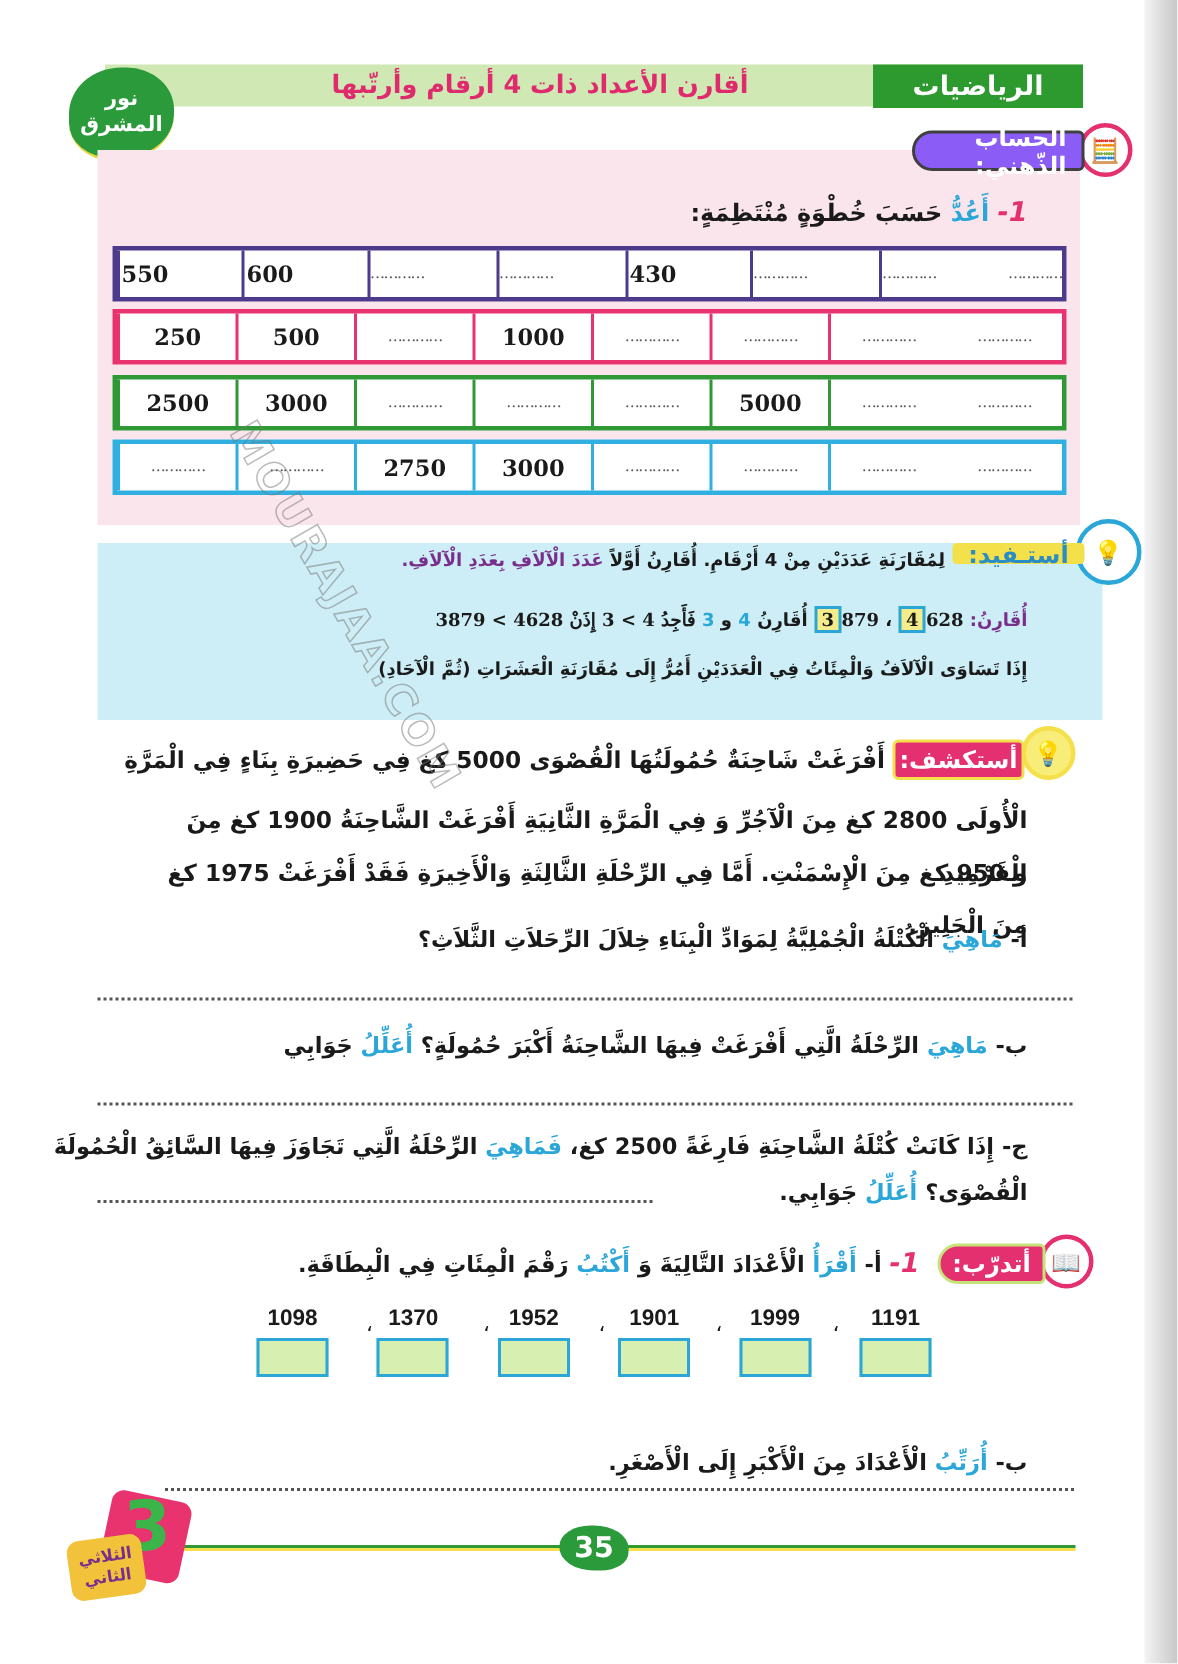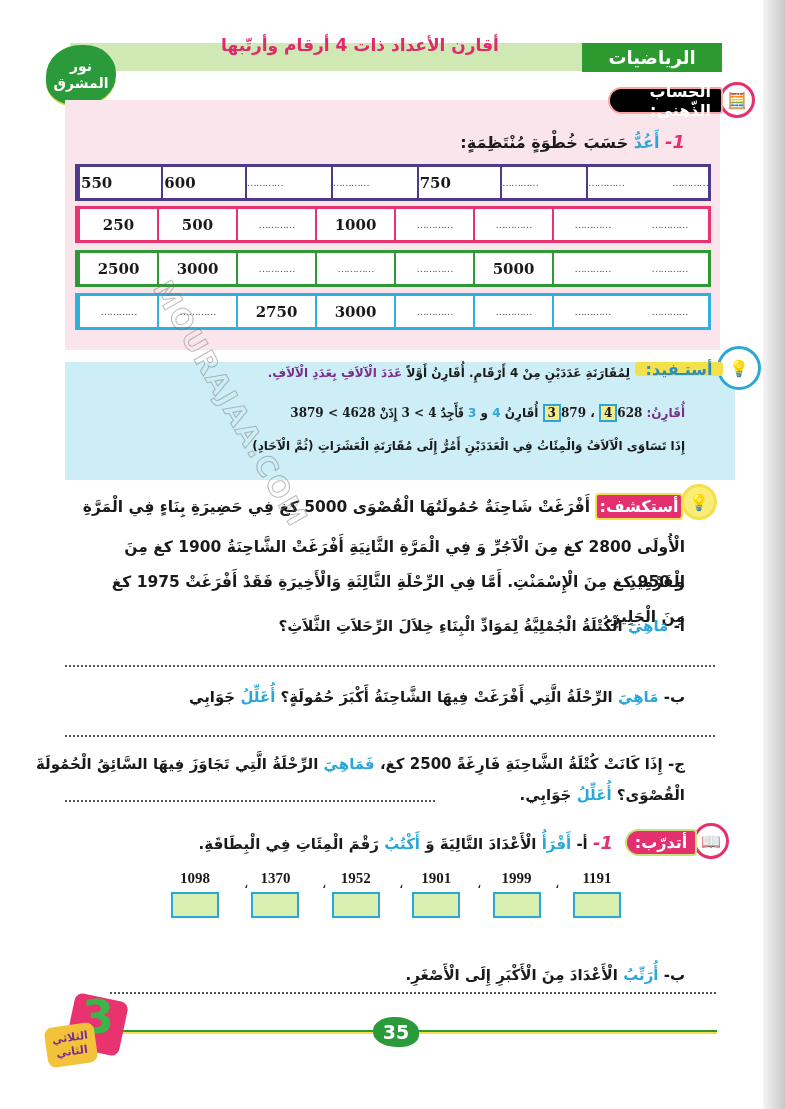--- a/index.html
+++ b/index.html
@@ -6,32 +6,32 @@
   html, body { width: 785px; height: 1109px; background: #ffffff; overflow: hidden; }
   body { position: relative; font-family: "DejaVu Sans", sans-serif; color: #1a1a1a; direction: rtl; }
 
   .page-edge { position: absolute; right: 0; top: 0; width: 22px; height: 1109px;
     background: linear-gradient(to right, #f4f4f4, #d9d9d9 60%, #c8c8c8); }
 
   
   .header-bar { position: absolute; left: 70px; top: 43px; width: 652px; height: 28px; background: #cfe8b4; }
   .subject-tab { position: absolute; right: 63px; top: 43px; width: 140px; height: 29px; background: #2d9a2f;
     color: #fff; font-weight: bold; font-size: 18px; display: flex; align-items: center; justify-content: center; }
-  .lesson-title { position: absolute; left: 150px; top: 32px; width: 420px; height: 26px; color: #e02a6e;
+  .lesson-title { position: absolute; left: 150px; top: 44px; width: 420px; height: 26px; color: #e02a6e;
     font-weight: bold; font-size: 17px; display: flex; align-items: center; justify-content: center; }
   .brand-badge { position: absolute; left: 46px; top: 45px; width: 70px; height: 62px; background: #2a9a3a;
     border-radius: 50% 45% 50% 40%; color: #ffffff; font-weight: bold; font-size: 14px; line-height: 17px;
     display: flex; flex-direction: column; align-items: center; justify-content: center; text-align: center;
     border-bottom: 2px solid #e8d640; }
 
   
   .pink-zone { position: absolute; left: 65px; top: 100px; width: 655px; height: 250px; background: #fbe5ec; }
   .section-label { position: absolute; height: 27px; border-radius: 14px 4px 4px 14px; color: #fff; font-weight: bold;
     font-size: 16px; display: flex; align-items: center; justify-content: center; padding: 0 10px; }
-  .label-mental { right: 62px; top: 87px; width: 115px; background: #000000; border: 2px solid #fca5a5; }
+  .label-mental { right: 62px; top: 87px; width: 115px; background: #8b5cf6; border: 2px solid #404040; }
   .label-icon { position: absolute; width: 36px; height: 36px; border-radius: 50%; border: 3px solid #e4306e; background: #fff;
     display: flex; align-items: center; justify-content: center; font-size: 16px; }
   .icon-mental { right: 30px; top: 82px; }
 
   .q1 { position: absolute; right: 100px; top: 131px; font-size: 16px; font-weight: bold; }
   .q-num { color: #e4306e; font-style: italic; font-size: 18px; }
   .verb { color: #2aa7d8; }
 
   .seq-row { position: absolute; left: 75px; width: 636px; height: 37px; display: flex; flex-direction: row-reverse;
     border: 3px solid; background: #fff; }
@@ -68,21 +68,21 @@
   .qa { top: 617px; } .qb { top: 688px; } .qc1 { top: 755px; } .qc2 { top: 786px; right: 100px; margin-left: 32px; }
   .answer-line { position: absolute; left: 65px; height: 0; border-top: 2px dotted #555; }
   .ans-a { top: 665px; width: 650px; } .ans-b { top: 735px; width: 650px; } .ans-c { top: 800px; width: 370px; }
 
   
   .label-practice { right: 88px; top: 829px; width: 72px; height: 27px; background: #e4306e; border: 2px solid #c6e37a; }
   .icon-practice { right: 56px; top: 823px; border-color: #e4306e; }
   .practice-q { position: absolute; right: 172px; top: 832px; font-size: 15px; font-weight: bold; white-space: nowrap; }
   .numbers-row { position: absolute; left: 170px; top: 870px; width: 452px; display: flex; flex-direction: row-reverse; justify-content: space-between; }
   .num-item { width: 50px; display: flex; flex-direction: column; align-items: center; }
-  .num-text { font-family: Liberation Serif, serif; font-weight: bold; font-size: 15px; height: 22px; direction: ltr; text-align: right; }
+  .num-text { font-family: Liberation Sans, sans-serif; font-weight: bold; font-size: 15px; height: 22px; direction: ltr; text-align: right; }
   .num-box-ans { width: 48px; height: 26px; background: #d8efb2; border: 2px solid #2aa7d8; }
   .sep { position: absolute; top: 875px; font-size: 14px; }
   .qb2 { top: 946px; margin-top: 20px; }
   .ans-order { top: 992px; left: 110px; width: 606px; }
 
   
   .footer-line { position: absolute; left: 95px; top: 1030px; width: 622px; height: 4px;
     background: linear-gradient(#2f9a35 0 2px, #f4e04a 2px 4px); }
   .page-number { position: absolute; left: 373px; top: 1017px; width: 46px; height: 30px; background: #2a9a3a;
     border-radius: 45% 50% 40% 50%; color: #fff; font-size: 19px; font-weight: bold; display: flex; align-items: center; justify-content: center; }
@@ -116,21 +116,21 @@
   <span class="q-num">1-</span>
   <span class="verb">أَعُدُّ</span>
   <span>حَسَبَ خُطْوَةٍ مُنْتَظِمَةٍ:</span>
 </div>
 
 <div class="seq-row row-purple">
   <div class="seq-cell">550</div>
   <div class="seq-cell">600</div>
   <div class="seq-cell blank">…………</div>
   <div class="seq-cell blank">…………</div>
-  <div class="seq-cell">750</div>
+  <div class="seq-cell">430</div>
   <div class="seq-cell blank">…………</div>
   <div class="seq-cell blank">…………</div>
   <div class="seq-cell blank">…………</div>
 </div>
 <div class="seq-row row-pink">
   <div class="seq-cell">250</div>
   <div class="seq-cell">500</div>
   <div class="seq-cell blank">…………</div>
   <div class="seq-cell">1000</div>
   <div class="seq-cell blank">…………</div>

